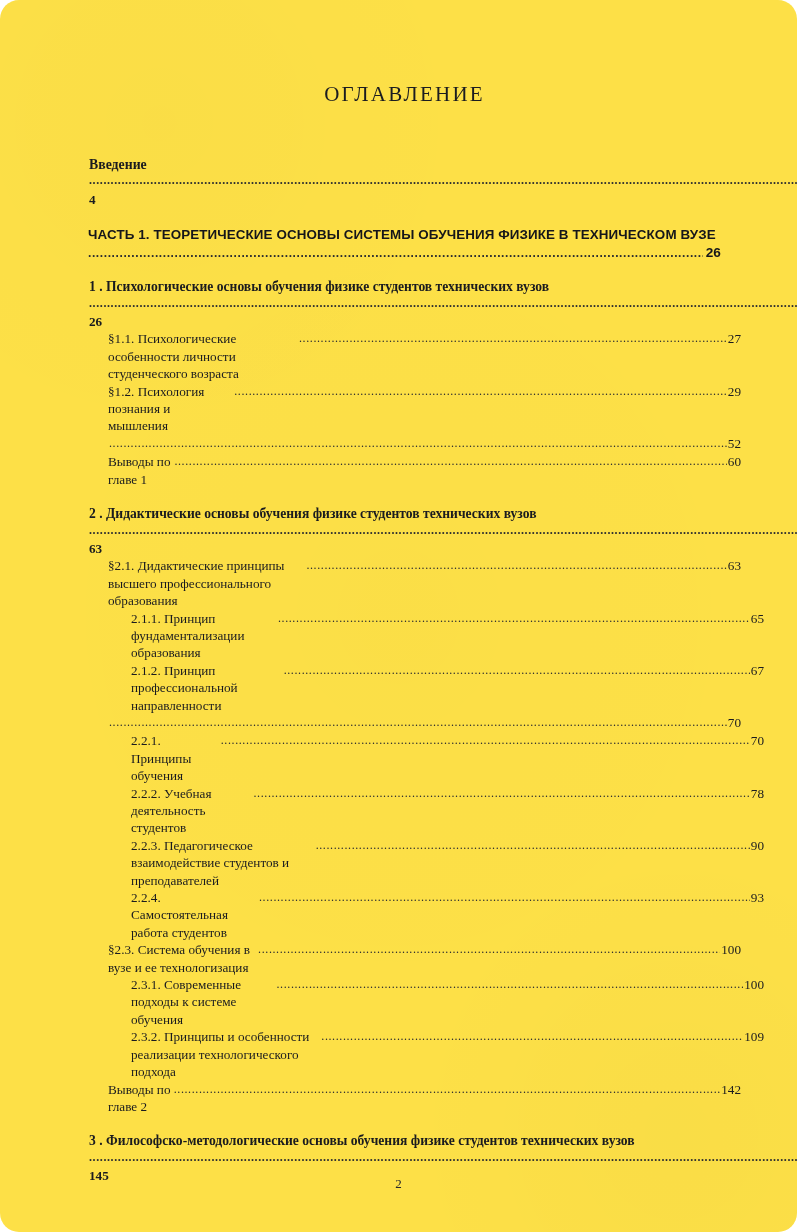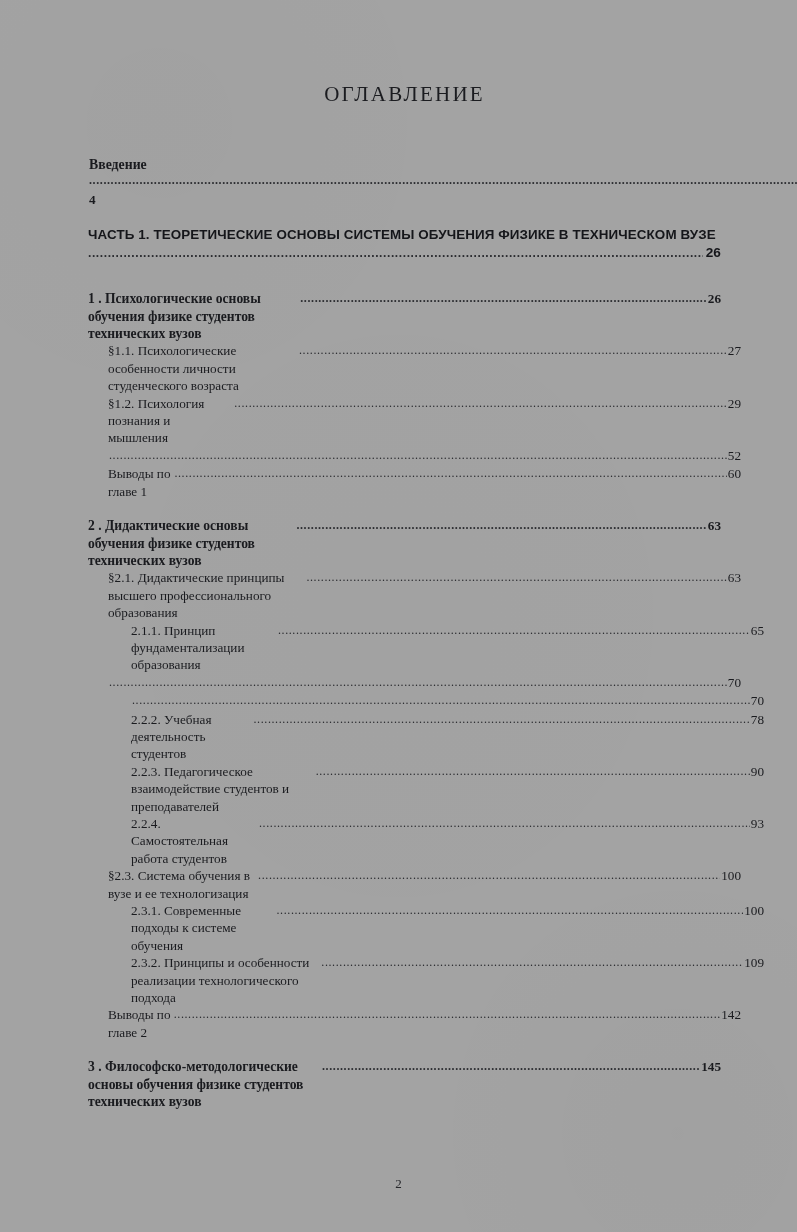--- a/index.html
+++ b/index.html
@@ -4,24 +4,25 @@
 <style>
   html, body {
     margin: 0;
     padding: 0;
     background: #ffffff;
   }
   .page {
     position: relative;
     width: 797px;
     height: 1232px;
-    background: #a3a3a3;
+    background: #fde047;
     overflow: hidden;
     font-family: "Liberation Serif", "DejaVu Serif", serif;
     color: #15161a;
+    border-radius: 19px;
   }
   
   .scan-tint {
     position: absolute;
     inset: 0;
     pointer-events: none;
     background:
       radial-gradient(ellipse 60% 40% at 20% 10%, rgba(0,0,0,0.012), transparent 70%),
       radial-gradient(ellipse 50% 35% at 85% 92%, rgba(0,0,0,0.014), transparent 70%),
       radial-gradient(ellipse 70% 50% at 50% 50%, rgba(0,0,0,0.006), transparent 75%);
@@ -86,21 +87,21 @@
     flex-direction: column;
   }
   .lvl-intro .pageno { font-weight: 700; }
 
   .part {
     font-family: "Liberation Sans", "DejaVu Sans", sans-serif;
     font-weight: 700;
     font-size: 13.4px;
     line-height: 18px;
     letter-spacing: 0.1px;
-    margin-bottom: 28px;
+    margin-bottom: 16px;
   }
   .part .part-text {
     display: block;
     white-space: normal;
   }
   .part .part-leader-row {
     display: flex;
     align-items: baseline;
     width: 100%;
   }
@@ -118,20 +119,21 @@
   .part .part-leader-row .pageno {
     font-weight: 700;
     font-size: 13.6px;
     padding-left: 3px;
   }
 
   .lvl-chapter {
     font-weight: 700;
     font-size: 13.6px;
     margin-top: 4px;
+    flex-direction: column;
   }
   .lvl-chapter .pageno { font-weight: 700; }
 
   .lvl-section {
     padding-left: 20px;
   }
   .lvl-sub {
     padding-left: 43px;
   }
   .lvl-concl {
@@ -213,25 +215,31 @@
             <div class="row lvl-section">
               <span class="label">§2.1. Дидактические принципы высшего профессионального образования</span>
               <span class="leader"></span>
               <span class="pageno">63</span>
             </div>
             <div class="row lvl-sub">
               <span class="label">2.1.1. Принцип фундаментализации образования</span>
               <span class="leader"></span>
               <span class="pageno">65</span>
             </div>
+            <div class="row lvl-sub">
+              <span class="label">2.1.2. Принцип профессиональной направленности</span>
+              <span class="leader"></span>
+              <span class="pageno">67</span>
+            </div>
             <div class="row lvl-section">
               <span class="leader"></span>
               <span class="pageno">70</span>
             </div>
             <div class="row lvl-sub">
+              <span class="label">2.2.1. Принципы обучения</span>
               <span class="leader"></span>
               <span class="pageno">70</span>
             </div>
             <div class="row lvl-sub">
               <span class="label">2.2.2. Учебная деятельность студентов</span>
               <span class="leader"></span>
               <span class="pageno">78</span>
             </div>
             <div class="row lvl-sub">
               <span class="label">2.2.3. Педагогическое взаимодействие студентов и преподавателей</span>

